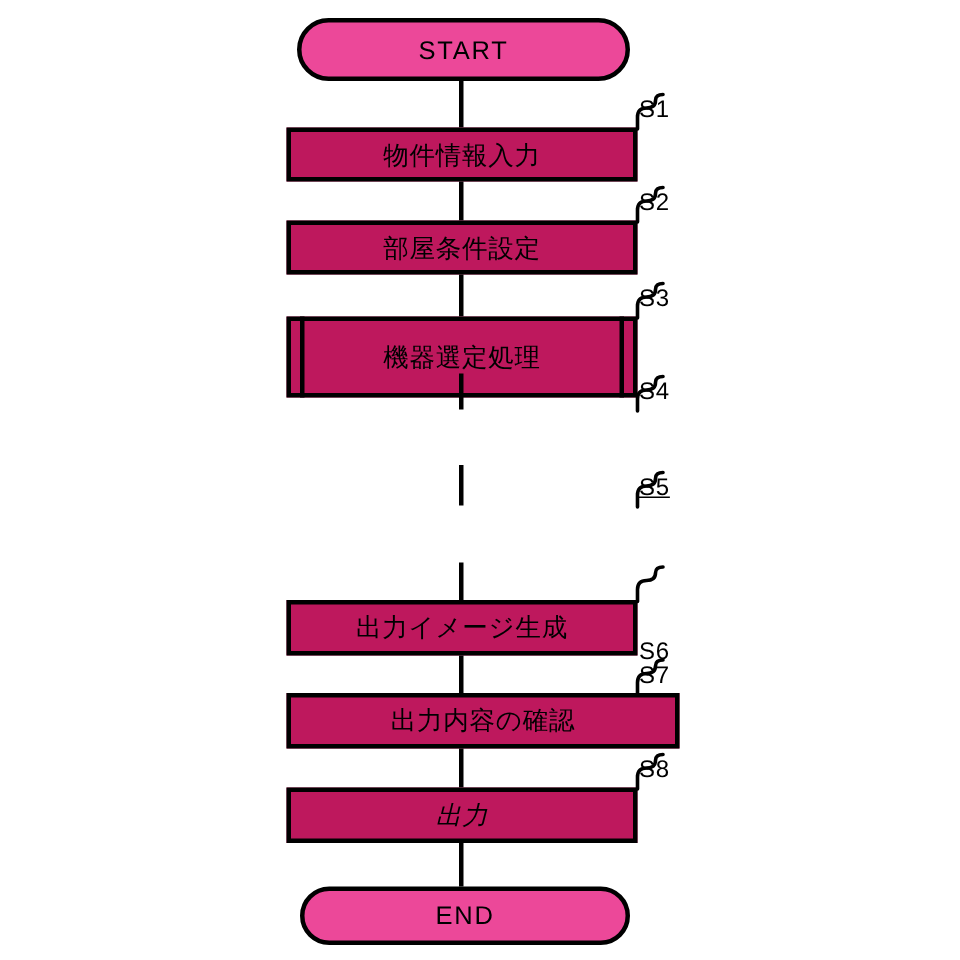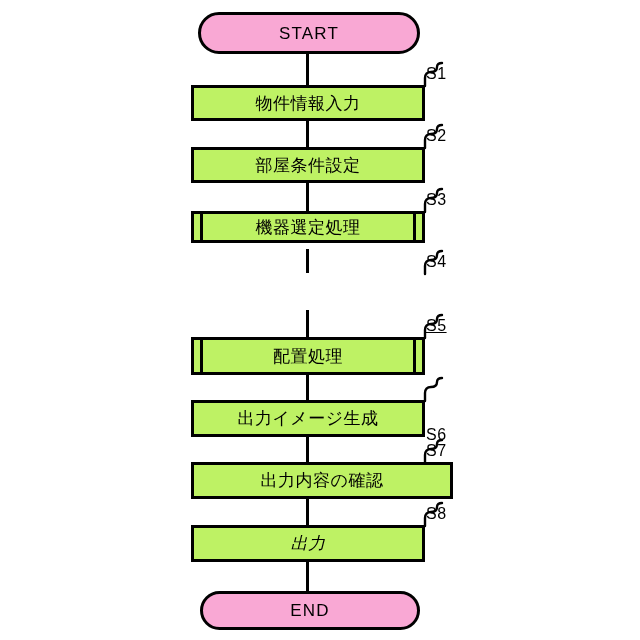--- a/index.html
+++ b/index.html
@@ -16,39 +16,39 @@
     overflow: hidden;
     font-family: "Liberation Sans", "DejaVu Sans", sans-serif;
   }
 
   
   .terminal {
     position: absolute;
     box-sizing: border-box;
     border: 3px solid #000000;
     border-radius: 24px;
-    background: #f9a8d4;
+    background: #ec4899;
     display: flex;
     align-items: center;
     justify-content: center;
   }
   .terminal .label {
     font-size: 17px;
     letter-spacing: 1.2px;
     color: #000000;
     line-height: 1;
     white-space: nowrap;
   }
 
   
   .node {
     position: absolute;
     box-sizing: border-box;
     border: 3px solid #000000;
-    background: #bef264;
+    background: #be185d;
     display: flex;
     align-items: center;
     justify-content: center;
   }
   .node .label {
     font-size: 17px;
     color: #000000;
     line-height: 1;
     white-space: nowrap;
     letter-spacing: 0.5px;
@@ -121,44 +121,41 @@
   </div>
   <div class="leader" style="left:423px; top:124px; width:40px; height:26px;">
     <svg width="40" height="26" viewBox="0 0 40 26">
       <path d="M2 24 L2 16 Q2 10 8 10 Q14 10 14 5 Q14 1 19 1" fill="none" stroke="#000000" stroke-width="2.4" stroke-linecap="round" stroke-linejoin="round"></path>
     </svg>
   </div>
   <span class="step-label" style="left:426px; top:128px;">S2</span>
 
   <div class="connector" style="top:183px; height:28px;"></div>
 
-  <div class="node predefined" style="left:191px; top:211px; width:234px; height:32px;">
+  <div class="node predefined" style="left:191px; top:211px; width:234px; height:54px;">
     <span class="label">機器選定処理</span>
   </div>
   <div class="leader" style="left:423px; top:188px; width:40px; height:26px;">
     <svg width="40" height="26" viewBox="0 0 40 26">
       <path d="M2 24 L2 16 Q2 10 8 10 Q14 10 14 5 Q14 1 19 1" fill="none" stroke="#000000" stroke-width="2.4" stroke-linecap="round" stroke-linejoin="round"></path>
     </svg>
   </div>
   <span class="step-label" style="left:426px; top:192px;">S3</span>
 
   <div class="connector" style="top:249px; height:24px;"></div>
 
   <div class="leader" style="left:423px; top:250px; width:40px; height:26px;">
     <svg width="40" height="26" viewBox="0 0 40 26">
       <path d="M2 24 L2 16 Q2 10 8 10 Q14 10 14 5 Q14 1 19 1" fill="none" stroke="#000000" stroke-width="2.4" stroke-linecap="round" stroke-linejoin="round"></path>
     </svg>
   </div>
   <span class="step-label" style="left:426px; top:254px;">S4</span>
 
   <div class="connector" style="top:310px; height:27px;"></div>
 
-  <div class="node predefined" style="left:191px; top:337px; width:234px; height:38px;">
-    <span class="label">配置処理</span>
-  </div>
   <div class="leader" style="left:423px; top:314px; width:40px; height:26px;">
     <svg width="40" height="26" viewBox="0 0 40 26">
       <path d="M2 24 L2 16 Q2 10 8 10 Q14 10 14 5 Q14 1 19 1" fill="none" stroke="#000000" stroke-width="2.4" stroke-linecap="round" stroke-linejoin="round"></path>
     </svg>
   </div>
   <span class="step-label" style="left:426px; top:318px;text-decoration:underline;">S5</span>
 
   <div class="connector" style="top:375px; height:25px;"></div>
 
   <div class="node" style="left:191px; top:400px; width:234px; height:37px;">

